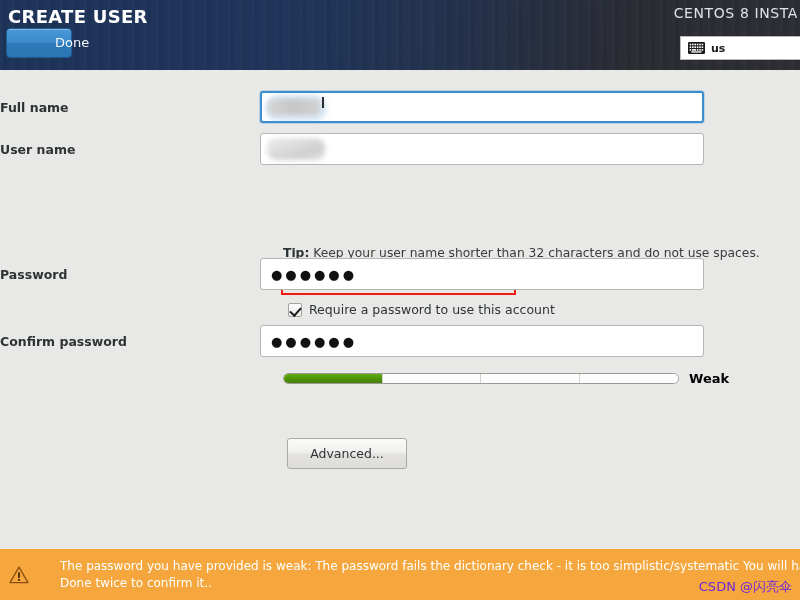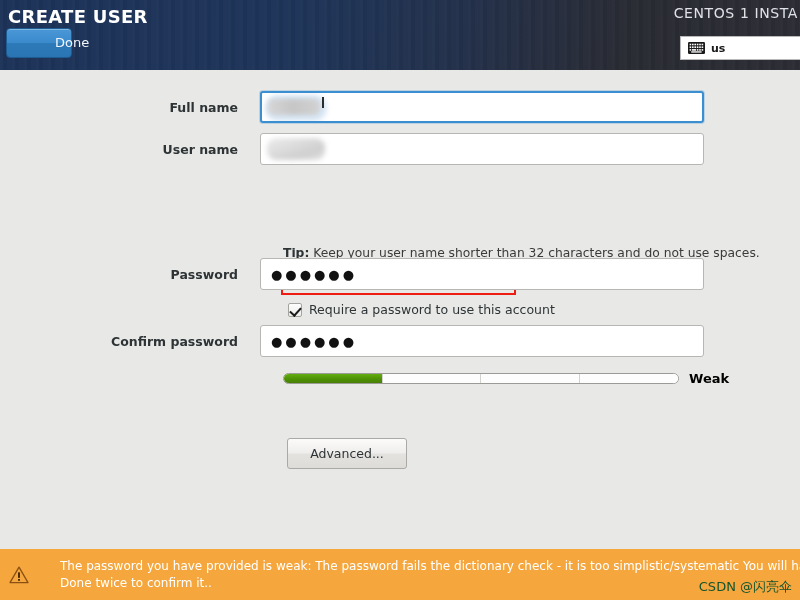--- a/index.html
+++ b/index.html
@@ -79,21 +79,21 @@
     position: relative;
     width: 800px;
     height: 479px;
     background: #e8e8e6;
   }
 
   .row { position: absolute; display: flex; align-items: center; }
 
   .field-label {
     width: 260px;
-    text-align: right;
+    text-align: left;
     padding-right: 22px;
     font-size: 12.5px;
     font-weight: bold;
     color: #2e3436;
   }
 
   .text-input {
     width: 444px; height: 32px;
     background: #ffffff;
     border: 1px solid #b6b6b3;
@@ -262,33 +262,33 @@
     white-space: nowrap;
     position: relative;
     left: 24px;
     top: 0px;
   }
   .warn-line2 { display:block; }
   .watermark {
     position: absolute;
     right: 8px; top: 29px;
     font-size: 13px;
-    color: #14532d;
+    color: #6d28d9;
     white-space: nowrap;
   }
 </style>
 </head>
 <body>
 
 <div class="header">
   <div class="header-title">CREATE USER</div>
 
   <div class="done-button">Done</div>
 
-  <div class="installer-name">CENTOS 1 INSTA</div>
+  <div class="installer-name">CENTOS 8 INSTA</div>
 
   <div class="kbd-indicator">
     <svg class="kbd-icon" viewBox="0 0 17 12">
       <rect x="0" y="0" width="17" height="12" rx="1.2" fill="#1b1b1b"></rect>
       <rect x="1.6" y="1.7" width="1.6" height="1.6" fill="#fff"></rect>
       <rect x="4" y="1.7" width="1.6" height="1.6" fill="#fff"></rect>
       <rect x="6.4" y="1.7" width="1.6" height="1.6" fill="#fff"></rect>
       <rect x="8.8" y="1.7" width="1.6" height="1.6" fill="#fff"></rect>
       <rect x="11.2" y="1.7" width="1.6" height="1.6" fill="#fff"></rect>
       <rect x="13.6" y="1.7" width="1.6" height="1.6" fill="#fff"></rect>

